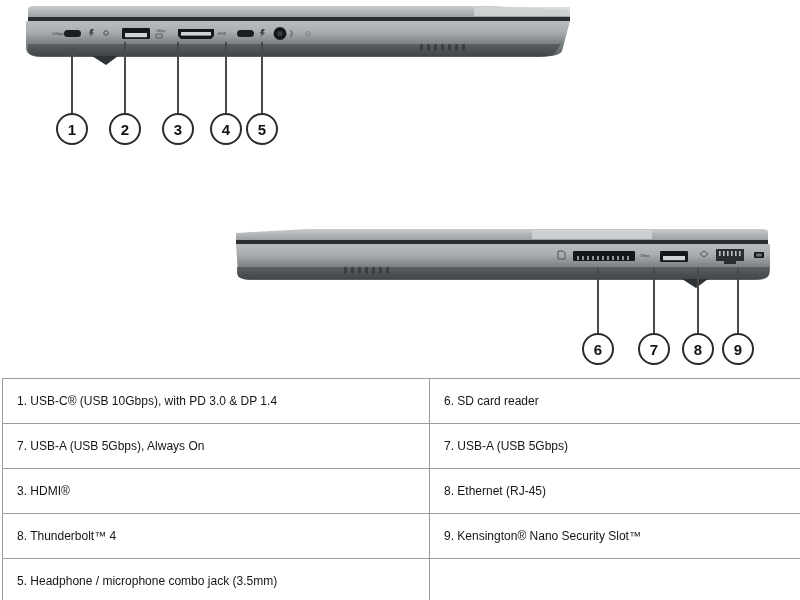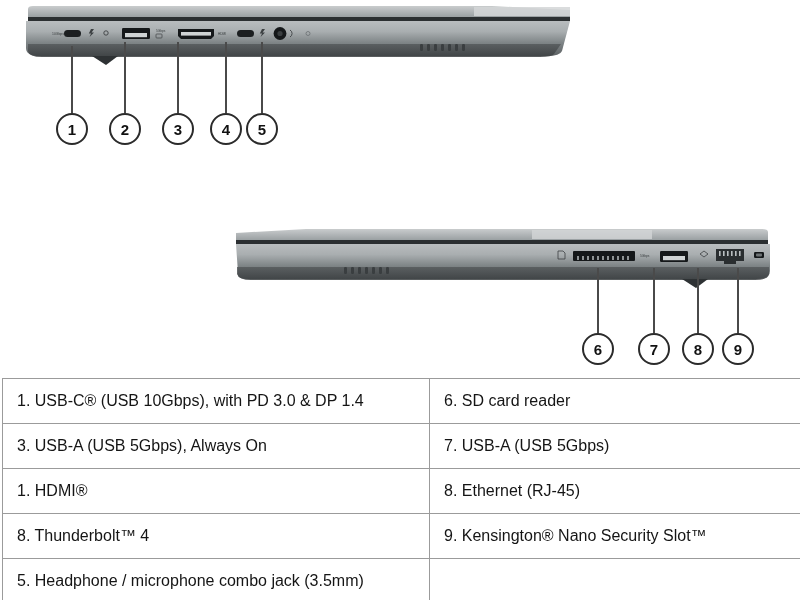--- a/index.html
+++ b/index.html
@@ -62,21 +62,21 @@
     left: 2px;
     top: 378px;
     width: 794px;
     border-collapse: collapse;
     table-layout: fixed;
   }
   .port-table td {
     border: 1.4px solid #9b9b9b;
     height: 44px;
     padding: 0 14px;
-    font-size: 16px;
+    font-size: 12px;
     color: #151515;
     vertical-align: middle;
     white-space: nowrap;
     overflow: hidden;
   }
   .port-table td.col-left  { width: 398px; }
   .port-table td.col-right { width: 396px; }
   .port-table td.empty { color: transparent; }
 </style>
 </head>
@@ -267,25 +267,25 @@
       <span>9</span>
     </div>
 
   <table class="port-table">
     <tbody>
       <tr>
         <td class="col-left">1. USB-C® (USB 10Gbps), with PD 3.0 &amp; DP 1.4</td>
         <td class="col-right">6. SD card reader</td>
       </tr>
       <tr>
-        <td class="col-left">3. USB-A (USB 5Gbps), Always On</td>
+        <td class="col-left">7. USB-A (USB 5Gbps), Always On</td>
         <td class="col-right">7. USB-A (USB 5Gbps)</td>
       </tr>
       <tr>
-        <td class="col-left">1. HDMI®</td>
+        <td class="col-left">3. HDMI®</td>
         <td class="col-right">8. Ethernet (RJ-45)</td>
       </tr>
       <tr>
         <td class="col-left">8. Thunderbolt™ 4</td>
         <td class="col-right">9. Kensington® Nano Security Slot™</td>
       </tr>
       <tr>
         <td class="col-left">5. Headphone / microphone combo jack (3.5mm)</td>
         <td class="col-right empty"></td>
       </tr>

